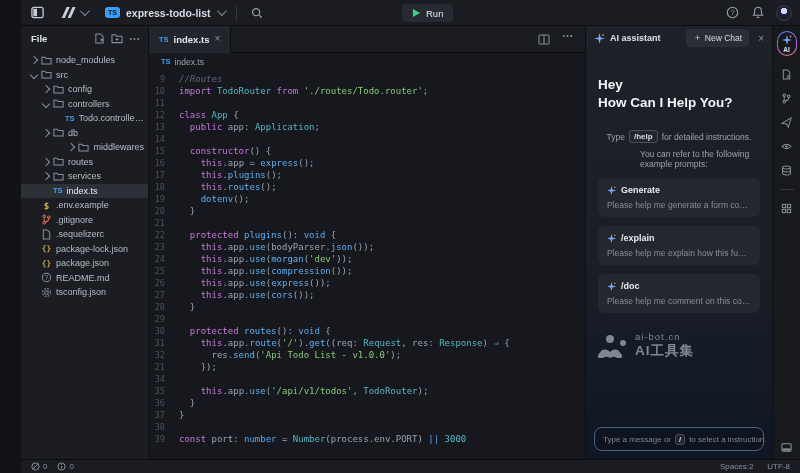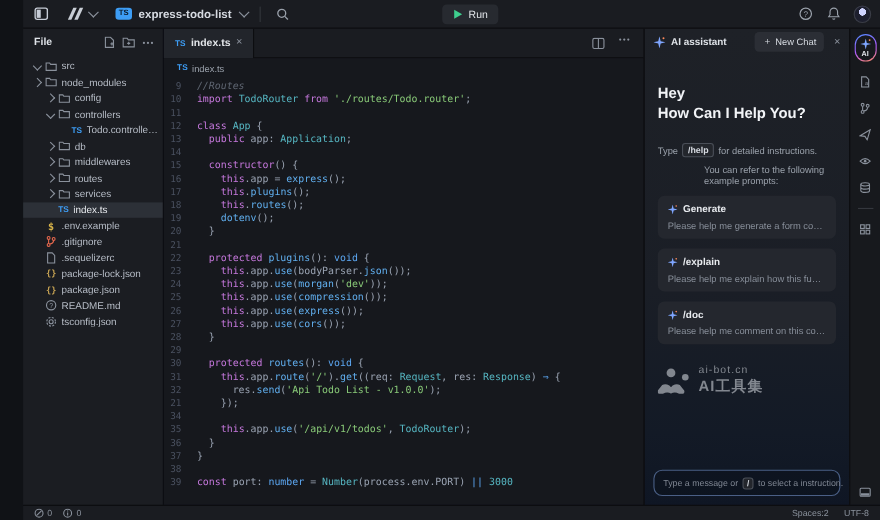--- a/index.html
+++ b/index.html
@@ -75,21 +75,21 @@
   
   .aipanel { width:187px; border-left:1px solid #0c0d10; display:flex; flex-direction:column;
     background:linear-gradient(180deg,#1e2127 0%, #1a1e26 55%, #131a26 85%, #0f1624 100%); }
   .ai-head { height:24px; display:flex; align-items:center; gap:5px; padding:0 8px; }
   .ai-title { font-size:9px; font-weight:bold; color:#dfe3e8; margin-right:auto; }
   .newchat { background:#2b2e35; border-radius:4px; font-size:8.5px; color:#d7dbe2;
     padding:3px 7px; display:flex; align-items:center; gap:3px; cursor:pointer; }
   .ai-close { color:#8a919c; font-size:10px; cursor:pointer; margin-left:4px; }
   .ai-body { flex:1; padding:0 12px; overflow:hidden; display:flex; flex-direction:column; }
   .greet { margin-top:26px; font-size:13.5px; font-weight:bold; color:#f2f4f7; line-height:1.35; }
-  .helpline { margin-top:18px; font-size:8.5px; color:#9aa1ab; display:flex; align-items:center; gap:4px; flex-wrap:wrap; }
+  .helpline { margin-top:18px; font-size:8.5px; color:#9aa1ab; display:flex; align-items:center; gap:4px; flex-wrap:wrap;justify-content:center; }
   .kbd { border:1px solid #4a4f58; border-radius:3px; padding:1px 4px; font-size:8px;
     font-weight:bold; color:#d7dbe2; background:#23262c; }
   .referline { margin-top:6px; font-size:8.5px; color:#9aa1ab;margin-left:42px; }
   .pcard { background:#24272e; border-radius:6px; padding:7px 9px; margin-top:9px; cursor:pointer; }
   .pcard-title { font-size:9px; font-weight:bold; color:#e8ebef; display:flex; align-items:center; gap:5px; }
   .pcard-desc { font-size:8.5px; color:#878e99; margin-top:5px; white-space:nowrap;
     overflow:hidden; text-overflow:ellipsis; }
   .watermark { margin-top:18px; display:flex; align-items:center; gap:7px; color:#82878f; }
   .wm-text .site { font-size:9.5px; font-weight:normal; letter-spacing:1px; }
   .wm-text .name { font-size:13.5px; font-weight:bold; letter-spacing:1px; }
@@ -194,36 +194,36 @@
         <span class="sb-act">
           <svg width="11" height="4" viewBox="0 0 12 4">
               <circle cx="2" cy="2" r="1.1" fill="#8a919c"></circle>
               <circle cx="6" cy="2" r="1.1" fill="#8a919c"></circle>
               <circle cx="10" cy="2" r="1.1" fill="#8a919c"></circle>
             </svg>
         </span>
       </div>
       <div class="tree" id="file-tree">
           <div class="trow" style="padding-left: 10px;">
+            <span class="tchev right"></span>
+            <span style="display: flex;">
+              <svg width="11" height="11" viewBox="0 0 12 12">
+                <path d="M1 2.5 h3.5 l1 1.3 H11 v6 H1 Z" fill="none" stroke="#8a919c" stroke-width="1.1"></path>
+              </svg>
+            </span>
+            <span class="tlabel">node_modules</span>
+          </div>
+          <div class="trow" style="padding-left: 10px;">
             <span class="tchev down"></span>
             <span style="display: flex;">
               <svg width="11" height="11" viewBox="0 0 12 12">
                 <path d="M1 2.5 h3.5 l1 1.3 H11 v6 H1 Z" fill="none" stroke="#8a919c" stroke-width="1.1"></path>
               </svg>
             </span>
             <span class="tlabel">src</span>
-          </div>
-          <div class="trow" style="padding-left: 10px;">
-            <span class="tchev right"></span>
-            <span style="display: flex;">
-              <svg width="11" height="11" viewBox="0 0 12 12">
-                <path d="M1 2.5 h3.5 l1 1.3 H11 v6 H1 Z" fill="none" stroke="#8a919c" stroke-width="1.1"></path>
-              </svg>
-            </span>
-            <span class="tlabel">node_modules</span>
           </div>
           <div class="trow" style="padding-left: 22px;">
             <span class="tchev right"></span>
             <span style="display: flex;">
               <svg width="11" height="11" viewBox="0 0 12 12">
                 <path d="M1 2.5 h3.5 l1 1.3 H11 v6 H1 Z" fill="none" stroke="#8a919c" stroke-width="1.1"></path>
               </svg>
             </span>
             <span class="tlabel">config</span>
           </div>
@@ -243,21 +243,21 @@
           </div>
           <div class="trow" style="padding-left: 22px;">
             <span class="tchev right"></span>
             <span style="display: flex;">
               <svg width="11" height="11" viewBox="0 0 12 12">
                 <path d="M1 2.5 h3.5 l1 1.3 H11 v6 H1 Z" fill="none" stroke="#8a919c" stroke-width="1.1"></path>
               </svg>
             </span>
             <span class="tlabel">db</span>
           </div>
-          <div class="trow" style="padding-left: 22px;">
+          <div class="trow" style="padding-left: 22px; justify-content: flex-end;">
             <span class="tchev right"></span>
             <span style="display: flex;">
               <svg width="11" height="11" viewBox="0 0 12 12">
                 <path d="M1 2.5 h3.5 l1 1.3 H11 v6 H1 Z" fill="none" stroke="#8a919c" stroke-width="1.1"></path>
               </svg>
             </span>
             <span class="tlabel">middlewares</span>
           </div>
           <div class="trow" style="padding-left: 22px;">
             <span class="tchev right"></span>

